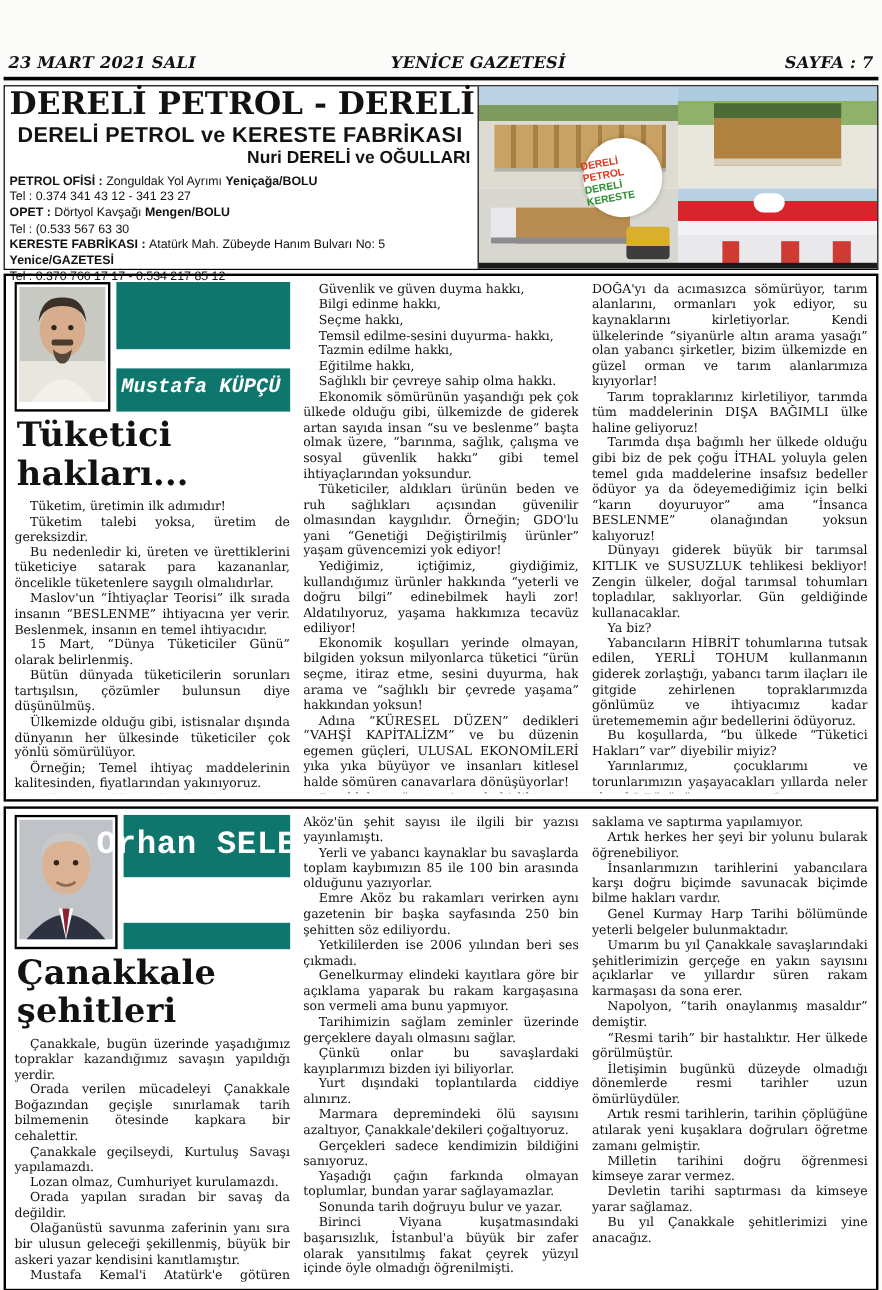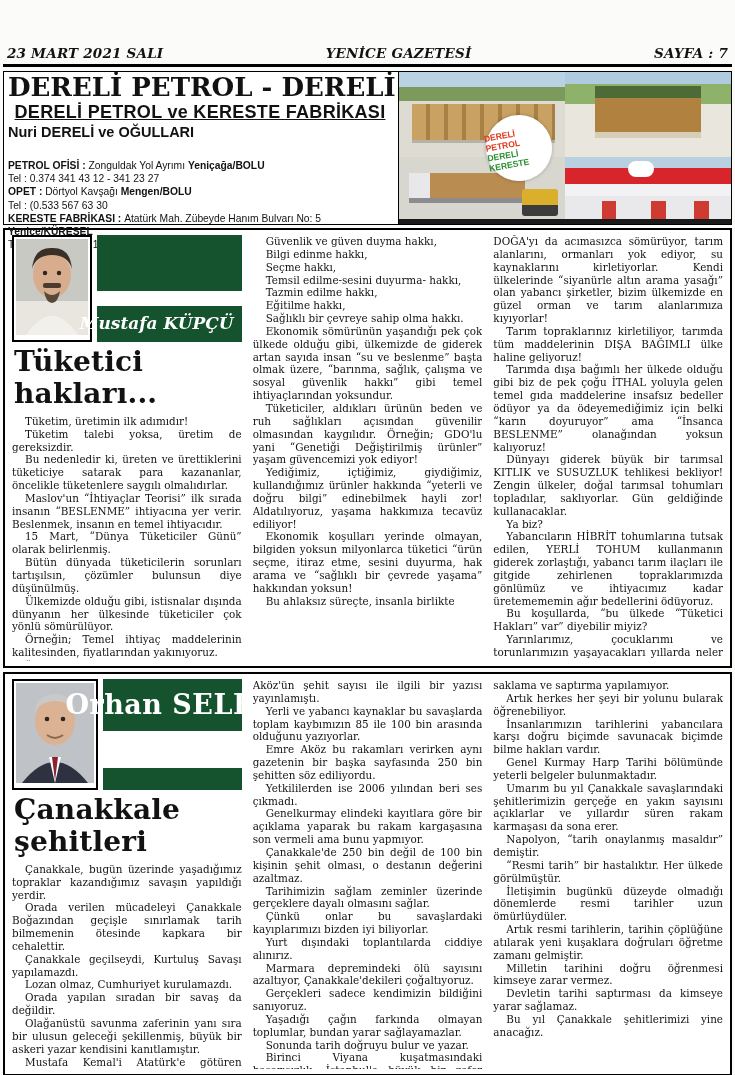--- a/index.html
+++ b/index.html
@@ -16,22 +16,22 @@
     font-weight:bold; font-style:italic; font-size:13.5px; letter-spacing:.2px;text-align:right;
   }
   .masthead .mid { transform:translateX(-10px);margin-top:29px; }
 
   
   .ad-box {
     margin-top:4px; border:1px solid #000; height:152px; display:flex; background:#fff;
   }
   .ad-left { flex:1 1 auto; padding:1px 6px 0 4px; min-width:0; }
   .ad-title  { font-family:"DejaVu Serif",serif; font-weight:bold; font-size:26px; text-align:center; line-height:29px; white-space:nowrap; }
-  .ad-sub    { font-family:"Liberation Sans",sans-serif; font-weight:bold; font-size:18px; text-align:center; line-height:21px; letter-spacing:.3px;text-decoration:underline; }
-  .ad-owner  { font-family:"Liberation Sans",sans-serif; font-weight:bold; font-size:14.5px; text-align:left; line-height:18px; margin-bottom:18px; }
+  .ad-sub    { font-family:"Liberation Sans",sans-serif; font-weight:bold; font-size:18px; text-align:center; line-height:21px; letter-spacing:.3px; }
+  .ad-owner  { font-family:"Liberation Sans",sans-serif; font-weight:bold; font-size:14.5px; text-align:right; line-height:18px; margin-bottom:4px; }
   .ad-contacts { font-family:"Liberation Sans",sans-serif; font-size:10.3px; line-height:13.2px; }
   .ad-contacts b { font-weight:bold; }
 
   .ad-right { width:332px; flex:0 0 332px; position:relative; border-left:1px solid #000; overflow:hidden; }
   .quad { position:absolute; }
   .q-tl { left:0; top:0; width:50%; height:56%;
     background:linear-gradient(#b9d2e4 0 18%, #7d9a5d 18% 34%, #dddbd2 34% 100%); }
   .q-tl .stacks { position:absolute; left:8%; right:6%; top:38%; height:42%;
     background:repeating-linear-gradient(90deg,#c9a263 0 14px,#a87f44 14px 18px);
     box-shadow:0 3px 0 #b5b3a8; }
@@ -69,21 +69,21 @@
          font-size:10.4px; line-height:12.85px; }
   .col p { margin:0; text-indent:13px; }
   .col p.no-indent { text-indent:0; }
 
   .art-title { font-weight:bold; font-size:28px; line-height:32px; margin:3px 0 5px 2px; text-indent:0 !important; letter-spacing:.2px; }
 
   
   .author-block { display:flex; gap:5px; margin-bottom:4px; }
   .photo-frame { border:2px solid #000; background:#fff; padding:2px; flex:0 0 auto; }
   .banner { flex:1 1 auto; display:flex; flex-direction:column; justify-content:space-between; min-width:0; }
-  .banner .bar { background:#14532d; }
+  .banner .bar { background:#0f766e;font-family:Liberation Mono, monospace; }
   .banner1 .bar-top { height:56px; }
   .banner1 .bar-name { height:36px; color:#fff; display:flex; align-items:center; justify-content:flex-end;
       padding-right:8px; font-style:italic; font-weight:bold; font-size:17px; white-space:nowrap; }
   .banner2 .bar-name { height:52px; color:#fff; display:flex; align-items:center; justify-content:center;
       font-weight:bold; font-size:27px; letter-spacing:.5px; white-space:nowrap; }
   .banner2 .bar-low { height:22px; margin-top:5px; }
 </style>
 </head>
 <body>
 
@@ -98,21 +98,21 @@
   <div class="ad-box">
     <div class="ad-left">
       <div class="ad-title">DERELİ PETROL - DERELİ KERESTE</div>
       <div class="ad-sub">DERELİ PETROL ve KERESTE FABRİKASI</div>
       <div class="ad-owner">Nuri DERELİ ve OĞULLARI</div>
       <div class="ad-contacts">
           <div><b>PETROL OFİSİ : </b>Zonguldak Yol Ayrımı <b>Yeniçağa/BOLU</b></div>
           <div>Tel : 0.374 341 43 12 - 341 23 27</div>
           <div><b>OPET : </b>Dörtyol Kavşağı <b>Mengen/BOLU</b></div>
           <div>Tel : (0.533 567 63 30</div>
-          <div><b>KERESTE FABRİKASI : </b>Atatürk Mah. Zübeyde Hanım Bulvarı No: 5 <b>Yenice/KÜRESEL</b></div>
+          <div><b>KERESTE FABRİKASI : </b>Atatürk Mah. Zübeyde Hanım Bulvarı No: 5 <b>Yenice/GAZETESİ</b></div>
           <div>Tel : 0.370 766 17 17 - 0.534 217 85 12</div>
         </div>
     </div>
     <div class="ad-right">
       <div class="quad q-tl">
           <div class="stacks"></div>
         </div>
       <div class="quad q-tr">
           <div class="house"></div>
         </div>
@@ -175,20 +175,21 @@
             <p>Bilgi edinme hakkı,</p>
             <p>Seçme hakkı,</p>
             <p>Temsil edilme-sesini duyurma- hakkı,</p>
             <p>Tazmin edilme hakkı,</p>
             <p>Eğitilme hakkı,</p>
             <p>Sağlıklı bir çevreye sahip olma hakkı.</p>
             <p>Ekonomik sömürünün yaşandığı pek çok ülkede olduğu gibi, ülkemizde de giderek artan sayıda insan “su ve beslenme” başta olmak üzere, “barınma, sağlık, çalışma ve sosyal güvenlik hakkı” gibi temel ihtiyaçlarından yoksundur.</p>
             <p>Tüketiciler, aldıkları ürünün beden ve ruh sağlıkları açısından güvenilir olmasından kaygılıdır. Örneğin; GDO'lu yani “Genetiği Değiştirilmiş ürünler” yaşam güvencemizi yok ediyor!</p>
             <p>Yediğimiz, içtiğimiz, giydiğimiz, kullandığımız ürünler hakkında “yeterli ve doğru bilgi” edinebilmek hayli zor! Aldatılıyoruz, yaşama hakkımıza tecavüz ediliyor!</p>
             <p>Ekonomik koşulları yerinde olmayan, bilgiden yoksun milyonlarca tüketici “ürün seçme, itiraz etme, sesini duyurma, hak arama ve “sağlıklı bir çevrede yaşama” hakkından yoksun!</p>
+            <p>Adına “KÜRESEL DÜZEN” dedikleri “VAHŞİ KAPİTALİZM” ve bu düzenin egemen güçleri, ULUSAL EKONOMİLERİ yıka yıka büyüyor ve insanları kitlesel halde sömüren canavarlara dönüşüyorlar!</p>
             <p>Bu ahlaksız süreçte, insanla birlikte</p>
           </div>
       </div>
       <div class="col">
         <div>
             <p class="no-indent">DOĞA'yı da acımasızca sömürüyor, tarım alanlarını, ormanları yok ediyor, su kaynaklarını kirletiyorlar. Kendi ülkelerinde “siyanürle altın arama yasağı” olan yabancı şirketler, bizim ülkemizde en güzel orman ve tarım alanlarımıza kıyıyorlar!</p>
             <p>Tarım topraklarınız kirletiliyor, tarımda tüm maddelerinin DIŞA BAĞIMLI ülke haline geliyoruz!</p>
             <p>Tarımda dışa bağımlı her ülkede olduğu gibi biz de pek çoğu İTHAL yoluyla gelen temel gıda maddelerine insafsız bedeller ödüyor ya da ödeyemediğimiz için belki “karın doyuruyor” ama “İnsanca BESLENME” olanağından yoksun kalıyoruz!</p>
             <p>Dünyayı giderek büyük bir tarımsal KITLIK ve SUSUZLUK tehlikesi bekliyor! Zengin ülkeler, doğal tarımsal tohumları topladılar, saklıyorlar. Gün geldiğinde kullanacaklar.</p>
             <p>Ya biz?</p>
@@ -233,21 +234,20 @@
             <p>Mustafa Kemal'i Atatürk'e götüren yolların taşları bu savaşta dizilmiştir.</p>
           </div>
       </div>
       <div class="col">
         <div>
             <p class="no-indent">Aköz'ün şehit sayısı ile ilgili bir yazısı yayınlamıştı.</p>
             <p>Yerli ve yabancı kaynaklar bu savaşlarda toplam kaybımızın 85 ile 100 bin arasında olduğunu yazıyorlar.</p>
             <p>Emre Aköz bu rakamları verirken aynı gazetenin bir başka sayfasında 250 bin şehitten söz ediliyordu.</p>
             <p>Yetkililerden ise 2006 yılından beri ses çıkmadı.</p>
             <p>Genelkurmay elindeki kayıtlara göre bir açıklama yaparak bu rakam kargaşasına son vermeli ama bunu yapmıyor.</p>
-            <p>Çanakkale'de 250 bin değil de 100 bin kişinin şehit olması, o destanın değerini azaltmaz.</p>
             <p>Tarihimizin sağlam zeminler üzerinde gerçeklere dayalı olmasını sağlar.</p>
             <p>Çünkü onlar bu savaşlardaki kayıplarımızı bizden iyi biliyorlar.</p>
             <p>Yurt dışındaki toplantılarda ciddiye alınırız.</p>
             <p>Marmara depremindeki ölü sayısını azaltıyor, Çanakkale'dekileri çoğaltıyoruz.</p>
             <p>Gerçekleri sadece kendimizin bildiğini sanıyoruz.</p>
             <p>Yaşadığı çağın farkında olmayan toplumlar, bundan yarar sağlayamazlar.</p>
             <p>Sonunda tarih doğruyu bulur ve yazar.</p>
             <p>Birinci Viyana kuşatmasındaki başarısızlık, İstanbul'a büyük bir zafer olarak yansıtılmış fakat çeyrek yüzyıl içinde öyle olmadığı öğrenilmişti.</p>
           </div>
       </div>

